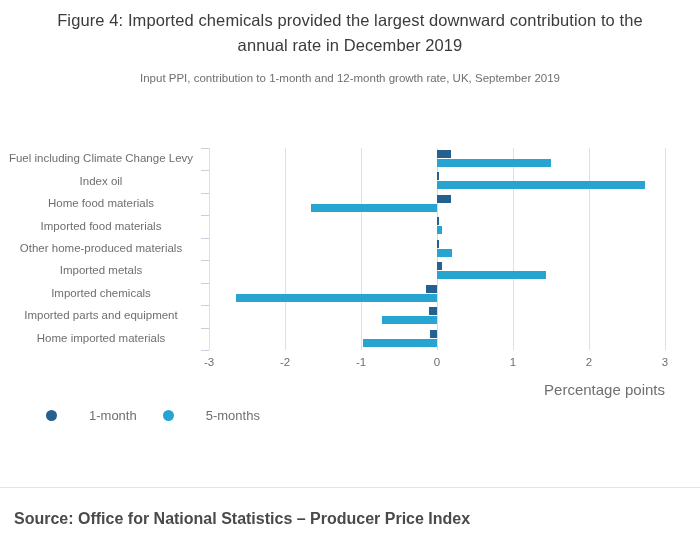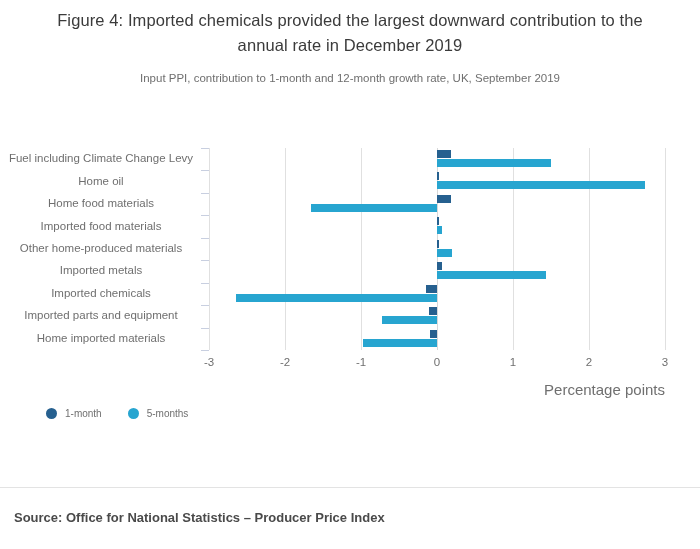--- a/index.html
+++ b/index.html
@@ -162,55 +162,56 @@
     align-items: center;
     gap: 8px;
   }
   .legend-dot {
     width: 11px;
     height: 11px;
     border-radius: 50%;
     display: inline-block;
   }
   .legend-label {
-    font-size: 10px;
-    color: #6f6f6f;
+    font-size: 13px;
+    color: #6f6f6f;
+    margin-left: 24px;
   }
 
   
   #footer-rule {
     position: absolute;
     left: 0;
     top: 487px;
     width: 700px;
     height: 1px;
     background: #e3e3e3;
   }
   #source-note {
     position: absolute;
     left: 14px;
     top: 510px;
-    font-size: 13px;
+    font-size: 16px;
     font-weight: bold;
     color: #4a4a4a;
   }
 </style>
 </head>
 <body>
 
 <div id="header">
   <div id="chart-title">Figure 4: Imported chemicals provided the largest downward contribution to the annual rate in December 2019</div>
   <div id="chart-subtitle">Input PPI, contribution to 1-month and 12-month growth rate, UK, September 2019</div>
 </div>
 
 <div id="chart-area">
 
   <div id="y-labels">
       <div class="cat-label" style="top: 4.22222px;">Fuel including Climate Change Levy</div>
-      <div class="cat-label" style="top: 26.6667px;">Home oil</div>
+      <div class="cat-label" style="top: 26.6667px;">Index oil</div>
       <div class="cat-label" style="top: 71.5556px;">Imported food materials</div>
       <div class="cat-label" style="top: 49.1111px;">Home food materials</div>
       <div class="cat-label" style="top: 94px;">Other home-produced materials</div>
       <div class="cat-label" style="top: 116.444px;">Imported metals</div>
       <div class="cat-label" style="top: 138.889px;">Imported chemicals</div>
       <div class="cat-label" style="top: 161.333px;">Imported parts and equipment</div>
       <div class="cat-label" style="top: 183.778px;">Home imported materials</div>
     </div>
 
   <div id="y-axis-line"></div>

